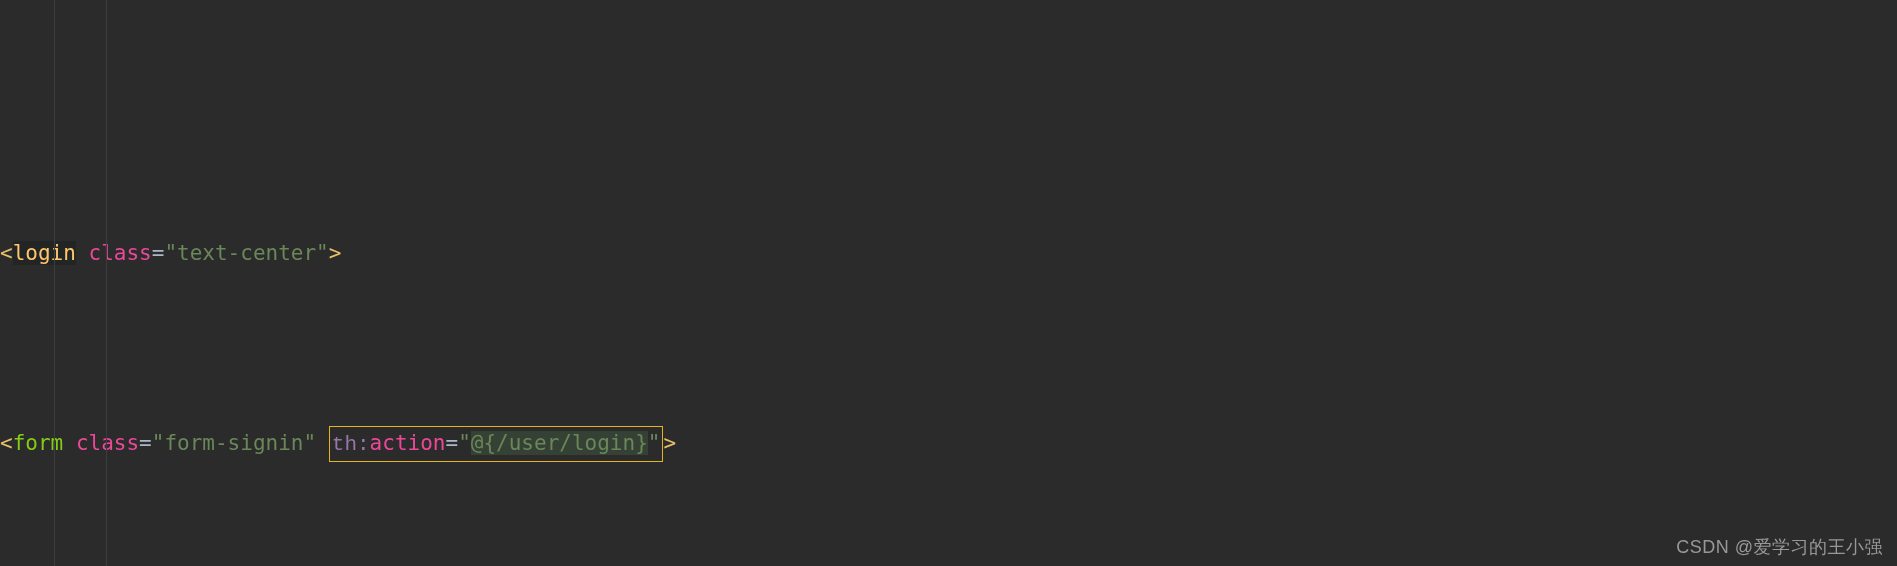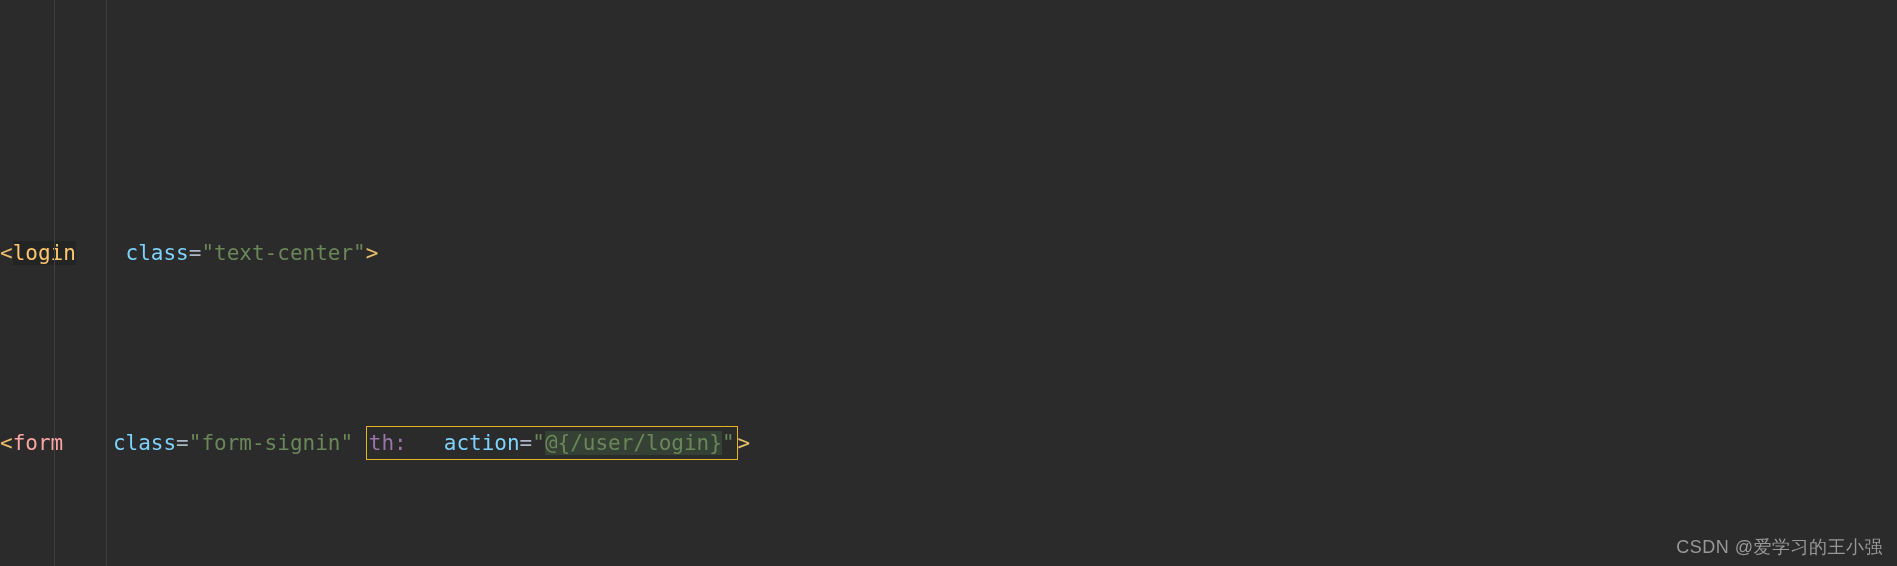--- a/index.html
+++ b/index.html
@@ -17,23 +17,23 @@
   }
   .code {
     padding-top: 6px;
     white-space: pre;
   }
   .line { display:block; }
 
   
   .tag-ang   { color:#e8bf6a; }
   .tag-body  { color:#ffc66d; background:#232525; }
-  .tag-form  { color:#fca5a5; } 
-  .attr      { color:#7dd3fc;margin-left:37px; }
-  .ns        { color:#9876aa; }      
+  .tag-form  { color:#84cc16; } 
+  .attr      { color:#ec4899; }
+  .ns        { color:#9876aa;font-family:Liberation Mono, monospace; }      
   .eq        { color:#a9b7c6; }
   .str       { color:#6a8759; }
   .str-expr  { color:#6a8759; background:#364135;margin-top:12px; }
 
   .box-yellow {
     border:1px solid #e6b422;
     padding:0 2px;
     display:inline-block;
     line-height:32px;
   }

